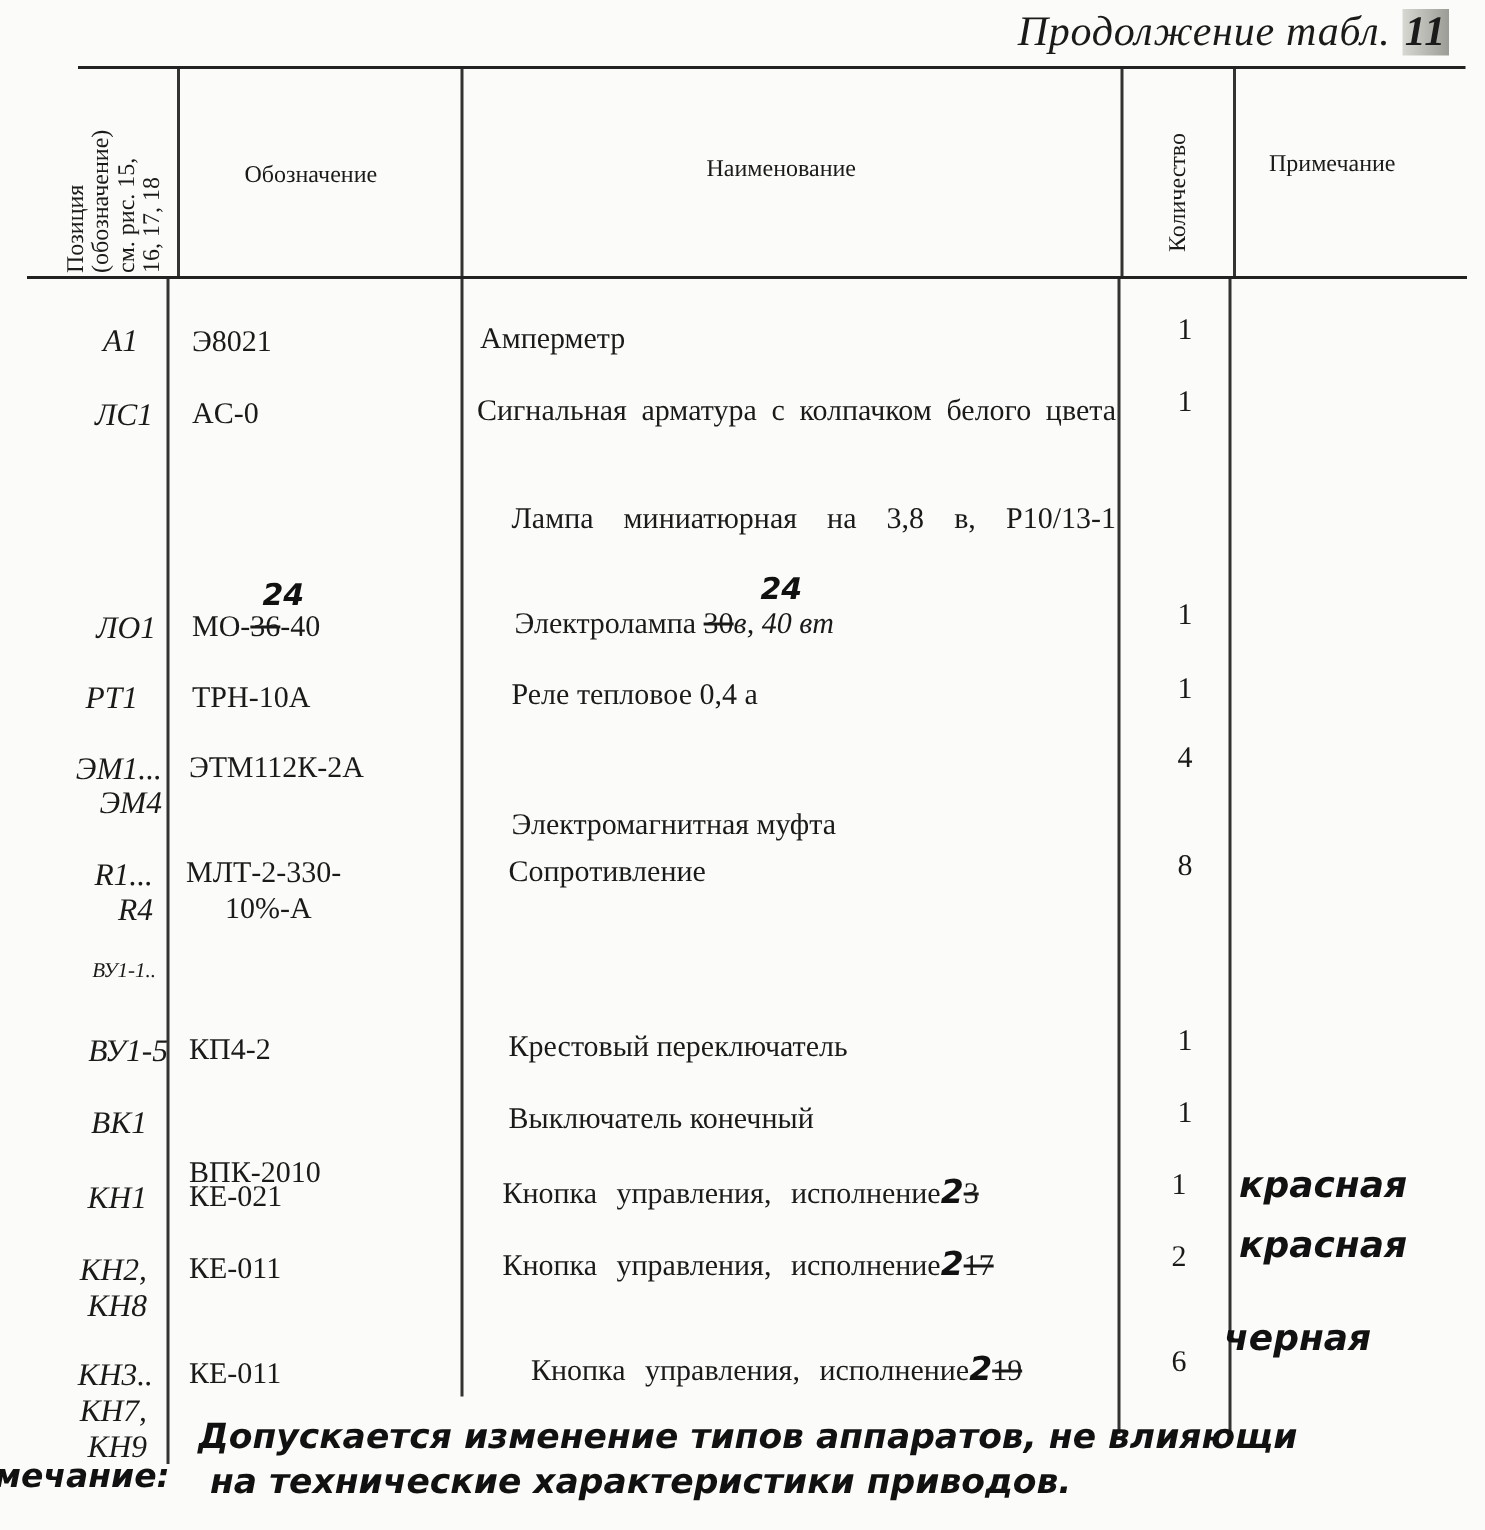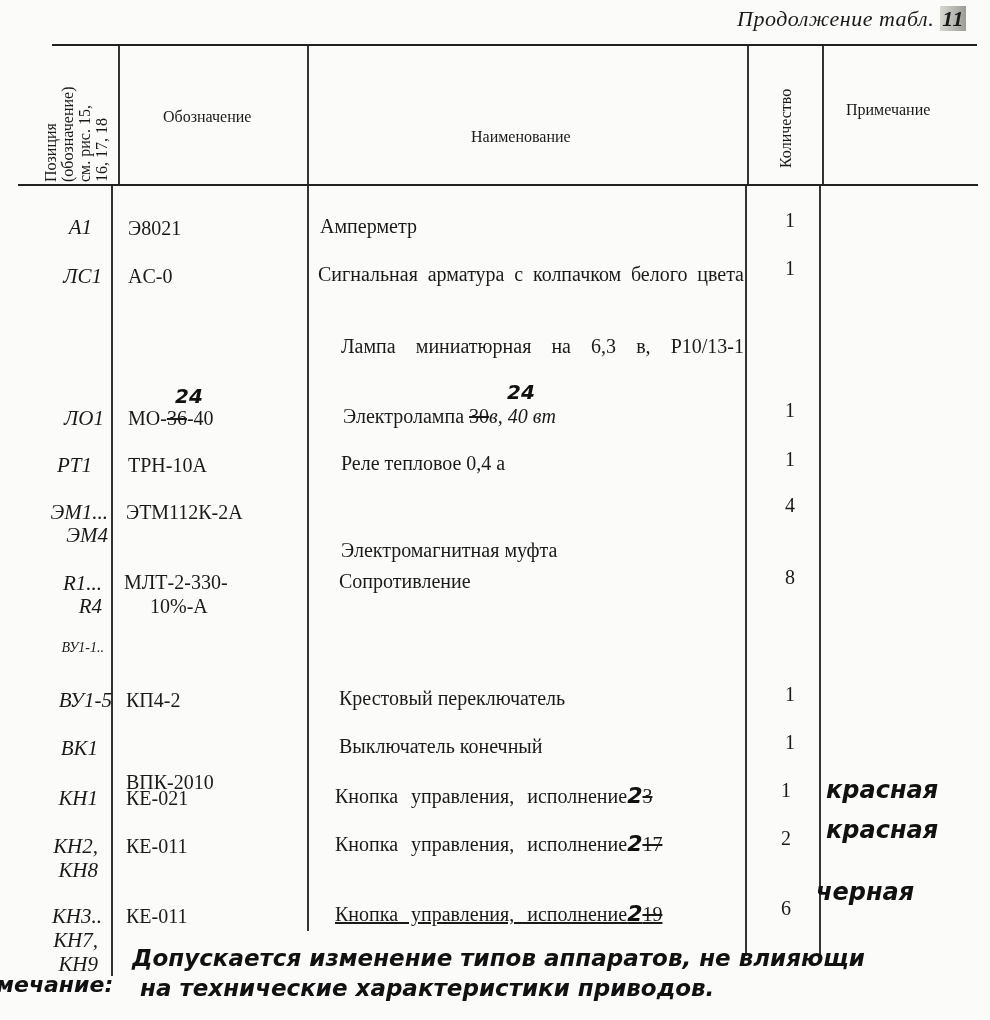--- a/index.html
+++ b/index.html
@@ -1,19 +1,19 @@
 <!DOCTYPE html>
 <html><head>
 <meta charset="utf-8">
 <style>
   html,body{margin:0;padding:0;}
   body{width:990px;height:1020px;background:#fbfbf9;position:relative;overflow:hidden;
        font-family:"Liberation Serif","DejaVu Serif",serif;color:#1a1a1a;}
   .abs{position:absolute;}
-  .cont-title{right:24px;top:6px;font-style:italic;font-size:22px;letter-spacing:0.5px;}
+  .cont-title{right:24px;top:6px;font-style:italic;font-size:28px;letter-spacing:0.5px;}
   .cont-title .num{background:linear-gradient(90deg,#d8d8d2,#9c9c96);padding:0 2px;font-weight:bold;}
   .hline{position:absolute;height:2px;background:#222;}
   .vline{position:absolute;width:1.5px;background:#333;}
   .hdr-rot{position:absolute;transform:rotate(-90deg);transform-origin:left top;font-size:16px;line-height:17px;white-space:nowrap;}
   .hdr{position:absolute;font-size:16px;}
   .pos{position:absolute;font-style:italic;font-size:21px;text-align:right;width:78px;line-height:24px;}
   .pos.small{font-size:14px;}
   .des{position:absolute;font-size:20px;line-height:24px;}
   .name{position:absolute;font-size:20px;line-height:24px;}
   .name.just{text-align:justify;text-align-last:justify;}
@@ -43,37 +43,37 @@
 <div class="vline" style="left:745px;top:186px;height:770px;"></div>
 <div class="vline" style="left:819px;top:186px;height:770px;"></div>
 
 <div class="hdr-rot" style="left:42px;top:182px;">
   <div>Позиция</div>
   <div>(обозначение)</div>
   <div>см. рис. 15,</div>
   <div>16, 17, 18</div>
 </div>
 <div class="hdr" style="left:163px;top:108px;">Обозначение</div>
-<div class="hdr" style="left:471px;top:104px;margin-top:24px;">Наименование</div>
+<div class="hdr" style="left:471px;top:104px;">Наименование</div>
 <div class="hdr-rot" style="left:777px;top:168px;">
   <div>Количество</div>
 </div>
 <div class="hdr" style="left:846px;top:101px;">Примечание</div>
 
 <div class="pos" style="left:14px;top:215px;">A1</div>
 <div class="des" style="left:128px;top:216px;">Э8021</div>
 <div class="name" style="left:320px;top:214px;">Амперметр</div>
 <div class="qty" style="left:770px;top:209px;">1</div>
 
 <div class="pos" style="left:24px;top:264px;">ЛС1</div>
 <div class="des" style="left:128px;top:264px;">AC-0</div>
 <div class="name just" style="left:318px;top:262px;width:426px;">Сигнальная арматура с колпачком белого цвета</div>
 <div class="qty" style="left:770px;top:257px;">1</div>
 
-<div class="name just" style="left:308px;top:334px;width:436px;text-indent:33px;">Лампа миниатюрная на 6,3 в, P10/13-1</div>
+<div class="name just" style="left:308px;top:334px;width:436px;text-indent:33px;">Лампа миниатюрная на 3,8 в, P10/13-1</div>
 
 <div class="pos" style="left:26px;top:406px;">ЛО1</div>
 <div class="des" style="left:128px;top:406px;">
   <span>MO-</span><span class="strike">36</span><span>-40</span>
 </div>
 <div class="hand" style="left:175px;top:384px;font-size:20px;">24</div>
 <div class="name" style="left:343px;top:404px;">
   <span>Электролампа </span><span class="strike">30</span><i>в, 40 вт</i>
 </div>
 <div class="hand" style="left:507px;top:380px;font-size:20px;">24</div>
@@ -123,21 +123,21 @@
 <div class="name" style="left:335px;top:832px;word-spacing:8px;">
   <span>Кнопка управления, исполнение</span><b class="hand" style="position:static;font-size:22px;">2</b><span class="strike">17</span>
 </div>
 <div class="qty" style="left:766px;top:827px;">2</div>
 <div class="note-hand" style="left:826px;top:816px;">красная</div>
 
 <div class="pos" style="left:24px;top:904px;">КН3..</div>
 <div class="pos" style="left:20px;top:928px;">КН7,</div>
 <div class="pos" style="left:20px;top:952px;">КН9</div>
 <div class="des" style="left:126px;top:904px;">КЕ-011</div>
-<div class="name" style="left:335px;top:902px;word-spacing:8px;text-decoration:underline;">
+<div class="name" style="left:354px;top:902px;word-spacing:8px;">
   <span>Кнопка управления, исполнение</span><b class="hand" style="position:static;font-size:22px;">2</b><span class="strike">19</span>
 </div>
 <div class="qty" style="left:766px;top:897px;">6</div>
 <div class="note-hand" style="left:816px;top:878px;">черная</div>
 
 <div class="note-hand" style="left:-4px;top:972px;font-size:22px;">мечание:</div>
 <div class="note-hand" style="left:132px;top:945px;font-size:23px;">Допускается изменение типов аппаратов, не влияющи</div>
 <div class="note-hand" style="left:140px;top:975px;font-size:23px;">на технические характеристики приводов.</div>
 
 </body></html>

